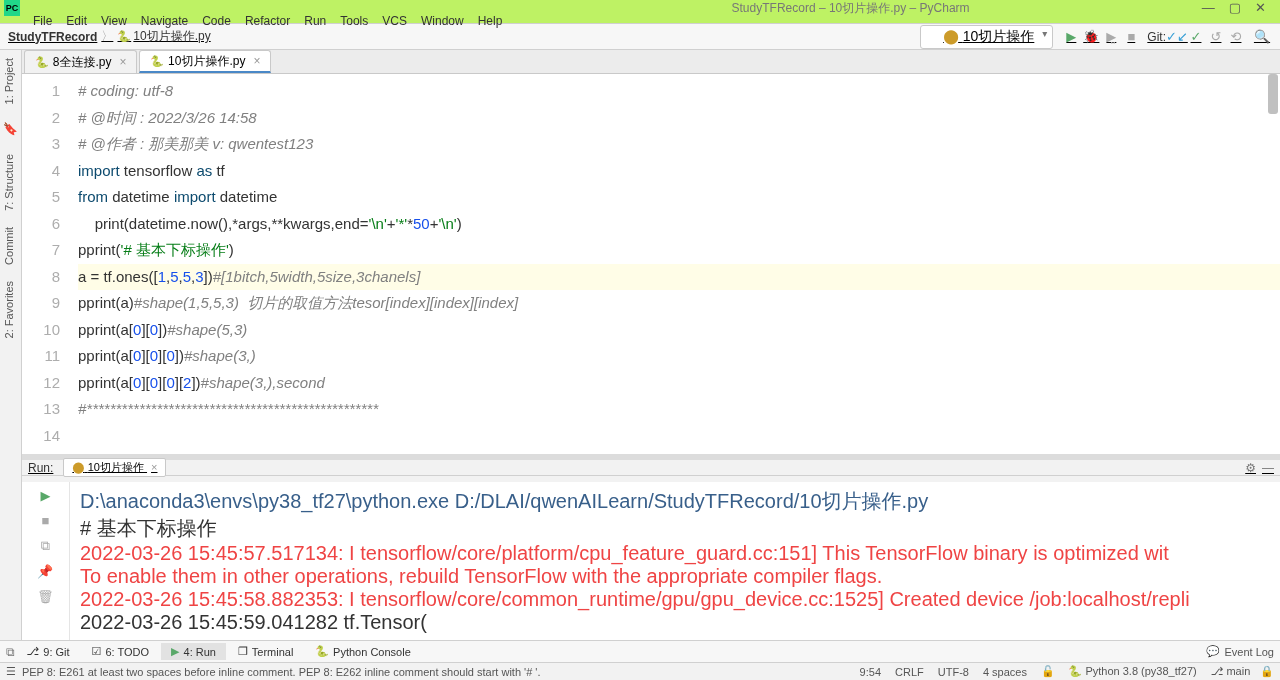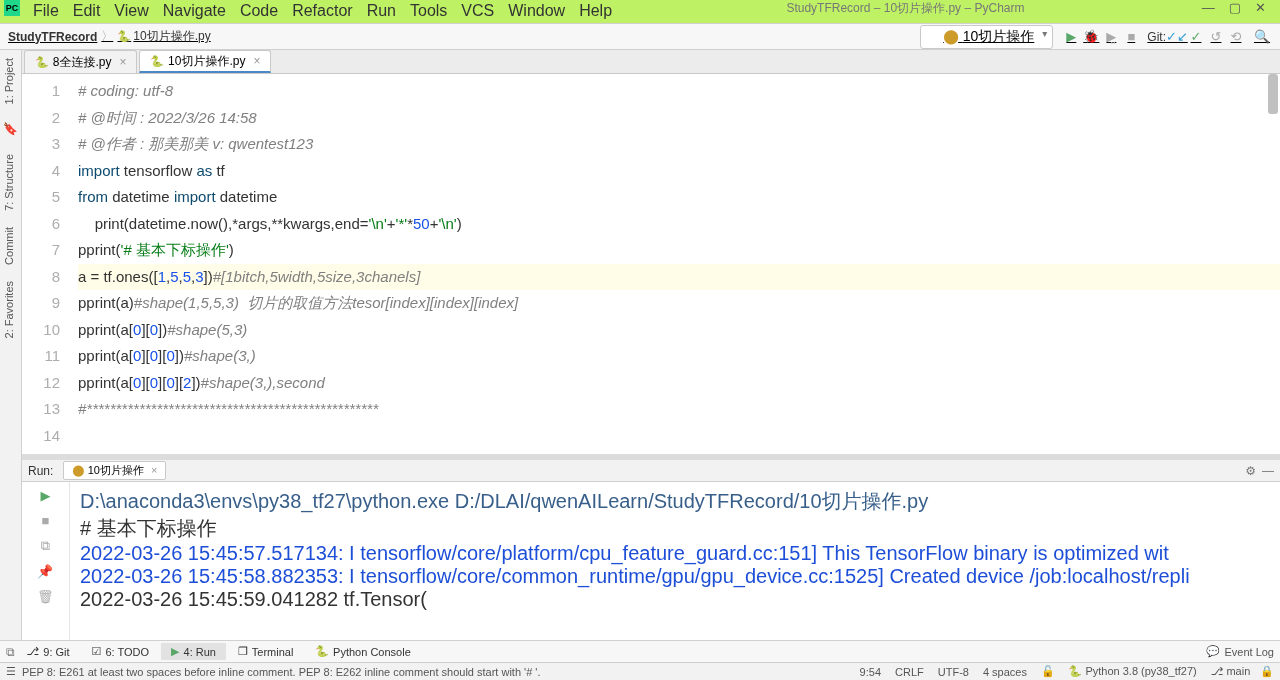--- a/index.html
+++ b/index.html
@@ -1,21 +1,21 @@
 <!DOCTYPE html>
 <html><head>
 <meta charset="utf-8">
 <style>
 * { margin: 0; padding: 0; box-sizing: border-box; font-family: "Segoe UI", Arial, sans-serif; }
 body { width: 1280px; height: 680px; background: #f2f2f2; font-size: 12px; overflow: hidden; position: relative; }
 
 
 .menubar { height: 24px; background: #bef264; border-bottom: 1px solid #d0d0d0; display: flex; align-items: flex-start; padding: 0 4px; }
 .menubar .app-icon { width: 16px; height: 16px; background: #21d789; margin-right: 6px; display: flex; align-items: center; justify-content: center; font-size: 9px; font-weight: bold; color: #000; }
-.menubar .menu-item { margin: 0 1px; padding: 2px 6px; cursor: pointer; font-size: 16px; color: #333; }
+.menubar .menu-item { margin: 12px 1px; padding: 2px 6px; cursor: pointer; font-size: 12px; color: #333; }
 .menubar .title { flex: 1; text-align: center; color: #777; font-size: 12px; }
 .menubar .win-controls { display: flex; gap: 14px; padding: 0 10px; }
 .menubar .win-controls span { cursor: pointer; color: #555; font-size: 13px; }
 
 
 .nav-row { height: 26px; background: #f7f7f7; border-bottom: 1px solid #d0d0d0; display: flex; align-items: center; padding: 0 8px; text-decoration: underline; }
 .nav-row .crumb { font-size: 12px; font-weight: bold; color: #333; }
 .nav-row .sep { color: #999; margin: 0 4px; }
 .nav-row .file-icon { width: 14px; height: 14px; display: inline-flex; align-items: center; justify-content: center; margin-right: 2px; color: #3c7ab5; font-size: 11px; }
 .nav-row .crumb-file { color: #333; font-size: 12px; }
@@ -48,35 +48,35 @@
 .str { color: #067d17; }
 .num { color: #1750eb; }
 .italic-c { color: #808080; font-style: italic; }
 .editor .scrollbar { position: absolute; right: 2px; top: 0; width: 10px; height: 100%; }
 .editor .scrollbar .thumb { position: absolute; top: 0; width: 10px; height: 40px; background: #c0c0c0; border-radius: 3px; }
 
 
 .splitter { position: absolute; left: 22px; top: 454px; right: 0; height: 6px; background: #dcdcdc; cursor: row-resize; }
 
 
-.run-bar { position: absolute; left: 22px; top: 460px; right: 0; height: 22px; background: #f2f2f2; border-bottom: 1px solid #d0d0d0; display: flex; align-items: center; padding: 0 6px; }
+.run-bar { position: absolute; left: 22px; top: 460px; right: 0; height: 16px; background: #f2f2f2; border-bottom: 1px solid #d0d0d0; display: flex; align-items: center; padding: 0 6px; text-decoration: underline; }
 .run-bar .lbl { font-size: 12px; color: #333; }
 .run-bar .cfg-chip { padding: 1px 8px; font-size: 11px; margin-left: 10px; background: #fff; border: 1px solid #c9c9c9; border-radius: 2px; text-align: center; }
 .run-bar .cfg-chip .x { margin-left: 4px; color: #999; }
 .run-bar .spacer { flex: 1; }
 .run-bar .gear { color: #777; margin-right: 6px; cursor: pointer; }
 .run-bar .minus { color: #777; cursor: pointer; }
 
 .run-body { position: absolute; left: 22px; top: 482px; right: 0; height: 158px; background: #fff; display: flex; }
 .run-icons { width: 48px; border-right: 1px solid #e5e5e5; display: flex; flex-direction: column; }
 .run-icons .col { flex: 1; display: flex; flex-direction: column; align-items: center; gap: 10px; padding-top: 6px; }
 .run-icons .col span { cursor: pointer; font-size: 13px; }
 .console { flex: 1; font-family: Consolas,monospace; font-size: 20px; padding: 6px 10px; overflow: hidden; white-space: nowrap; }
 .console .path { color: #385f8a; }
-.console .err { color: #1d4ed8; }
+.console .err { color: #ef4444; }
 .console .plain { color: #333; }
 
 
 .bottom-tabs { position: absolute; left: 0; bottom: 18px; right: 0; height: 22px; background: #f7f7f7; border-top: 1px solid #d0d0d0; display: flex; align-items: center; padding: 0 6px; gap: 2px; }
 .bottom-tabs .btab { padding: 2px 10px; font-size: 11px; color: #333; cursor: pointer; display: flex; align-items: center; gap: 4px; }
 .bottom-tabs .btab.active { background: #e2e2e2; }
 .bottom-tabs .spacer { flex: 1; }
 .bottom-tabs .evt { font-size: 11px; color: #555; display: flex; align-items: center; gap: 4px; }
 
 
@@ -210,20 +210,21 @@
       <span class="gray">■</span>
       <span class="gray">⧉</span>
       <span class="gray">📌</span>
       <span class="gray">🗑</span>
     </div>
   </div>
   <div class="console">
     <div class="path">D:\anaconda3\envs\py38_tf27\python.exe D:/DLAI/qwenAILearn/StudyTFRecord/10切片操作.py</div>
     <div class="plain"># 基本下标操作</div>
     <div class="err">2022-03-26 15:45:57.517134: I tensorflow/core/platform/cpu_feature_guard.cc:151] This TensorFlow binary is optimized wit</div>
+    <div class="err">To enable them in other operations, rebuild TensorFlow with the appropriate compiler flags.</div>
     <div class="err">2022-03-26 15:45:58.882353: I tensorflow/core/common_runtime/gpu/gpu_device.cc:1525] Created device /job:localhost/repli</div>
     <div class="plain">2022-03-26 15:45:59.041282 tf.Tensor(</div>
   </div>
 </div>
 
 <div class="bottom-tabs">
   <span style="color:#777;font-size:12px;cursor:pointer">⧉</span>
   <div class="btab">
       <span>⎇</span>
       <span>9: Git</span>

